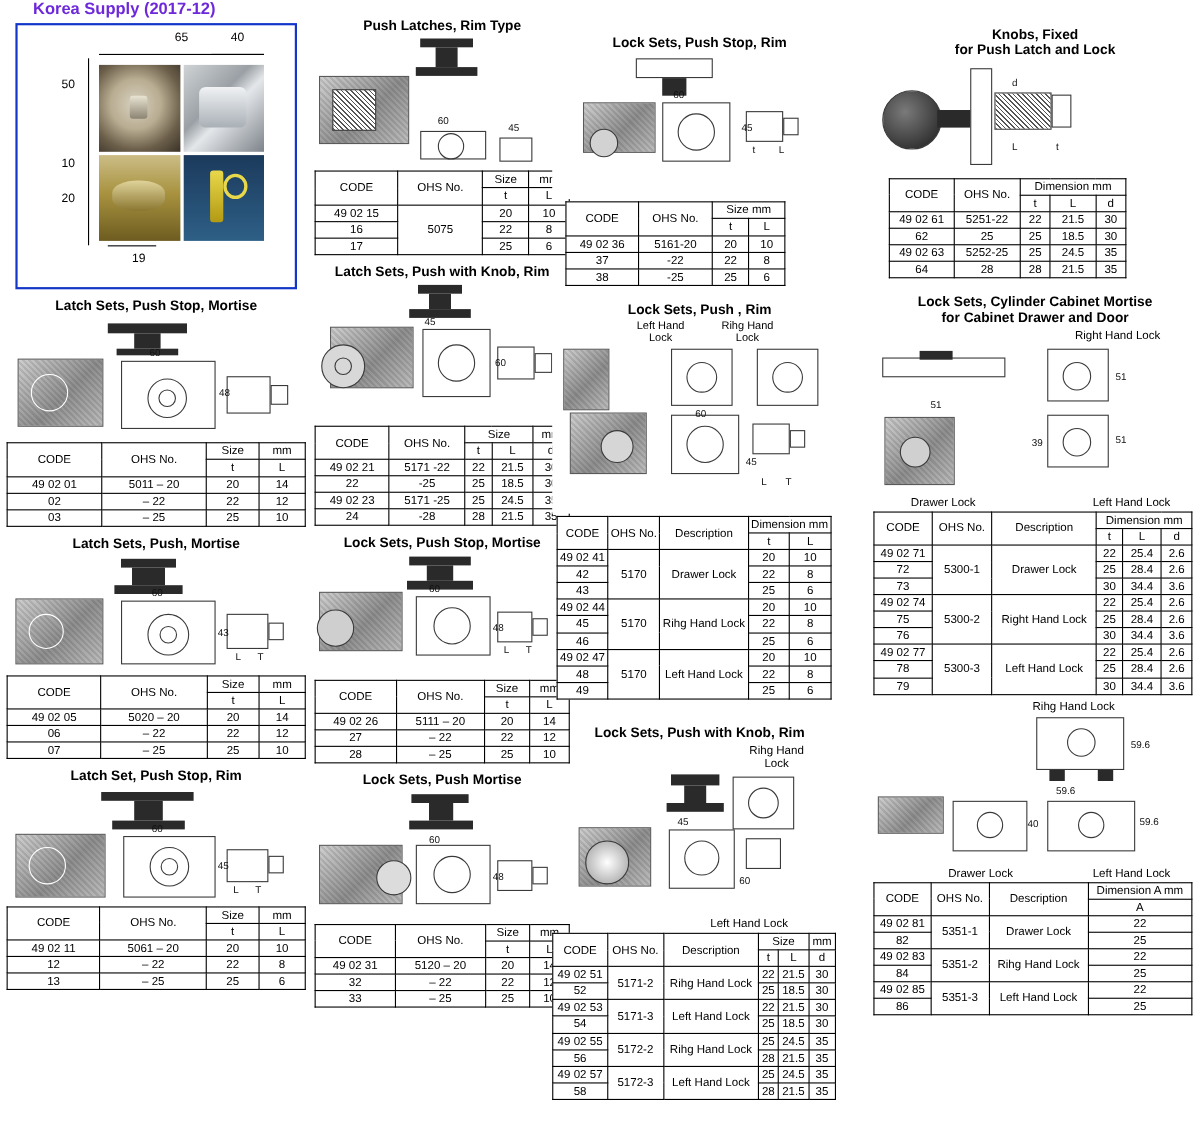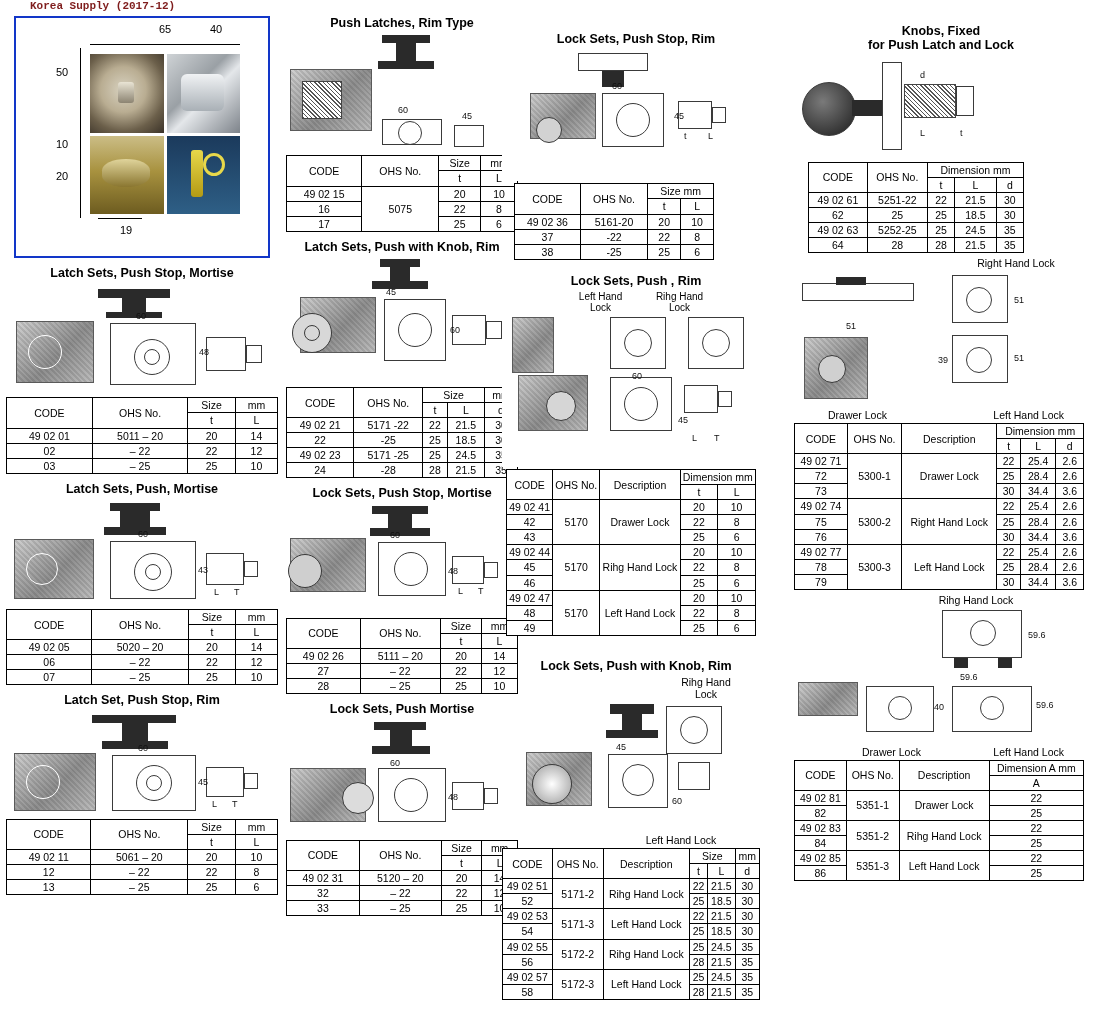--- a/index.html
+++ b/index.html
@@ -21,25 +21,24 @@
 
   .title-main {
     font-family:"Liberation Serif", serif;
     font-style:italic;
     font-weight:bold;
     font-size:25px;
     letter-spacing:0.3px;
     margin:4px 0 2px 22px;
   }
   .title-sub {
-    color:#7f1d1d;
+    color:#6d28d9;
     font-weight:bold;
-    font-size:11px;
+    font-size:15px;
     margin:0 0 4px 24px;
-    font-family:Liberation Mono, monospace;
   }
   .sec-title {
     font-weight:bold;
     font-size:12.5px;
     text-align:center;
     line-height:1.15;
     margin:8px 0 3px 0;
   }
   .sec-title.italic-serif {
     font-family:"Liberation Serif", serif;
@@ -783,20 +782,24 @@
       <tr>
             <td class="code">64</td>
             <td>28</td>
             <td>28</td>
             <td>21.5</td>
             <td>35</td>
           </tr>
     </tbody>
       </table>
 
+    <div class="sec-title" style="margin-top:14px;">
+      <span>Lock Sets, Cylinder Cabinet Mortise</span><br>
+      <span>for Cabinet Drawer and Door</span>
+    </div>
     <div class="cap" style="margin:2px 0 0 150px;">Right Hand Lock</div>
     <div class="diagram" style="height:136px;">
       <div class="dbox" style="left:8px; top:12px; width:112px; height:18px;"></div>
       <div class="dkline" style="left:42px; top:6px; width:30px; height:8px;"></div>
       <div class="dbox" style="left:158px; top:4px; width:56px; height:48px;"></div>
       <div class="dcirc" style="left:172px; top:16px; width:26px; height:26px;"></div>
       <div class="dlabel" style="left:220px; top:24px;">51</div>
       <div class="dlabel" style="left:52px; top:50px;">51</div>
       <div class="dgrey" style="left:10px; top:66px; width:64px; height:62px;"></div>
       <div class="dcirc" style="left:24px; top:84px; width:28px; height:28px; background:#d0d0d0;"></div>

